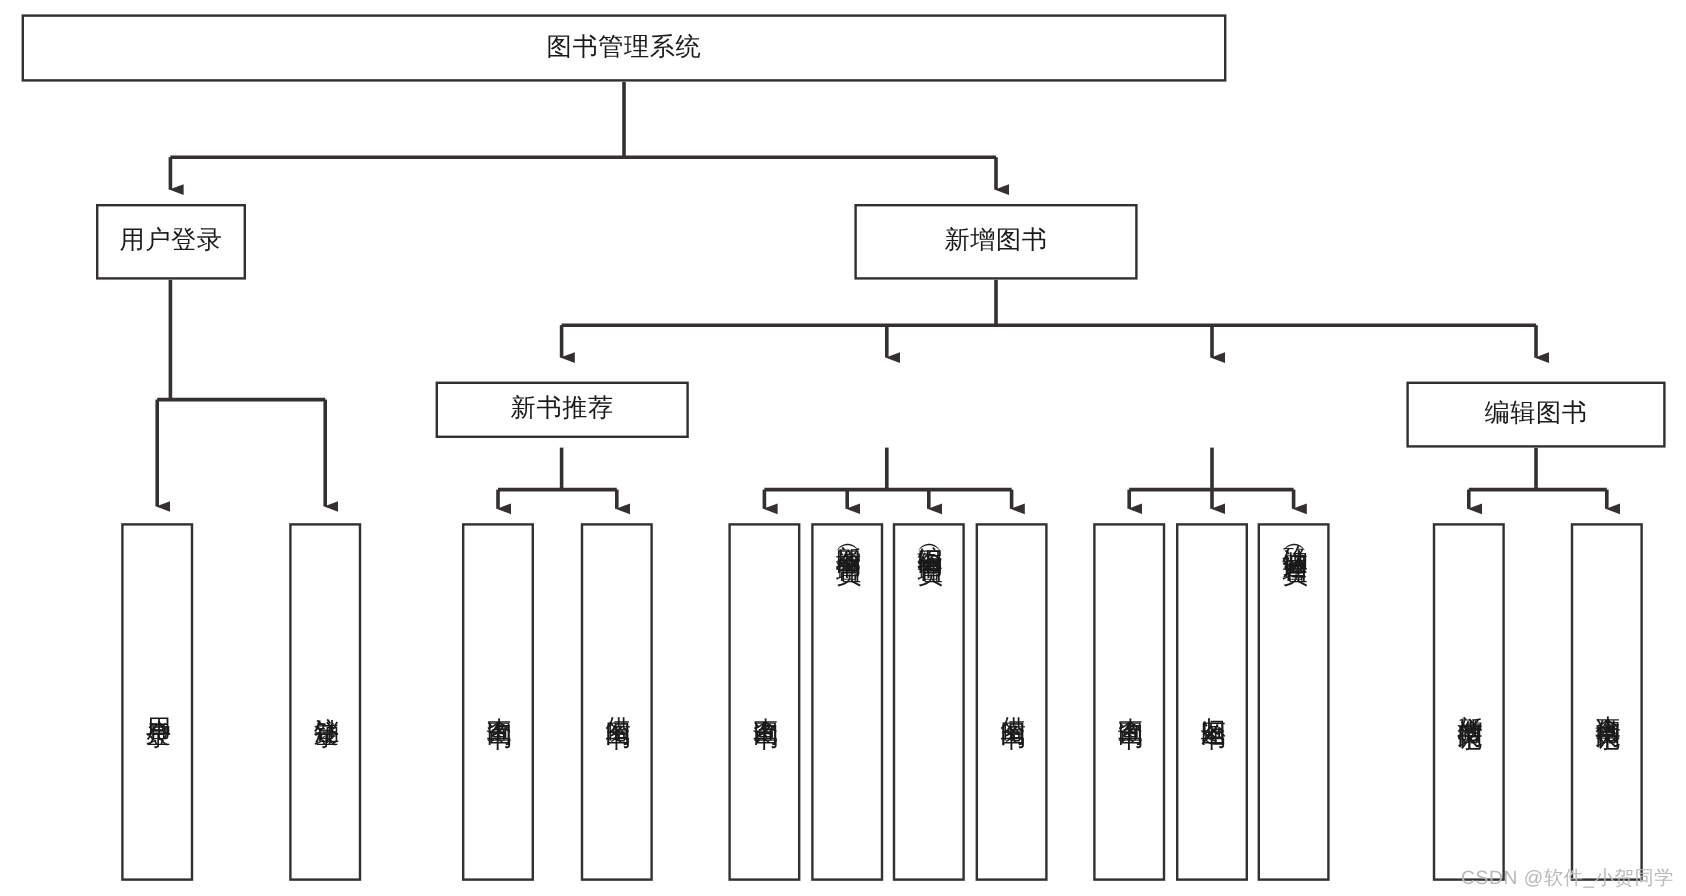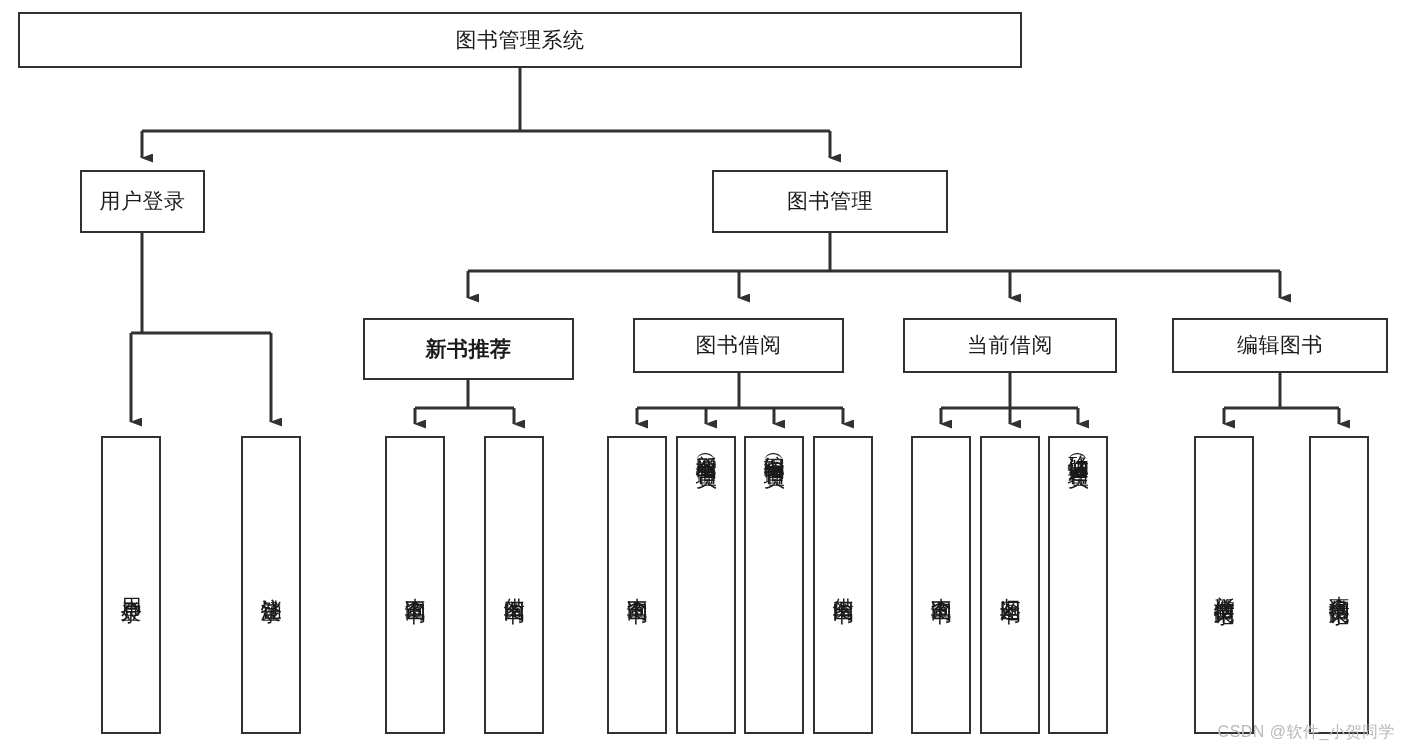--- a/index.html
+++ b/index.html
@@ -128,34 +128,28 @@
 
   <div class="node" style="left:18px; top:12px; width:1004px; height:56px;">
     <span class="label">图书管理系统</span>
   </div>
 
   <div class="node" style="left:80px; top:170px; width:125px; height:63px;">
     <span class="label">用户登录</span>
   </div>
 
   <div class="node" style="left:712px; top:170px; width:236px; height:63px;">
-    <span class="label">图书管理</span>
-  </div>
-
-  <div class="node" style="left:363px; top:318px; width:211px; height:62px;font-weight:bold;">
+    <span class="label">新增图书</span>
+  </div>
+
+  <div class="node" style="left:363px; top:318px; width:211px; height:47px;">
     <span class="label">新书推荐</span>
   </div>
 
-  <div class="node" style="left:633px; top:318px; width:211px; height:55px;">
-    <span class="label">图书借阅</span>
-  </div>
-
-  <div class="node" style="left:903px; top:318px; width:214px; height:55px;">
-    <span class="label">当前借阅</span>
-  </div>
+
 
   <div class="node" style="left:1172px; top:318px; width:216px; height:55px;">
     <span class="label">编辑图书</span>
   </div>
 
   <div class="node leaf center-v" style="left:101px; top:436px; width:60px; height:298px;">
     <span class="label">用户登录</span>
   </div>
 
   <div class="node leaf center-v" style="left:241px; top:436px; width:60px; height:298px;">

